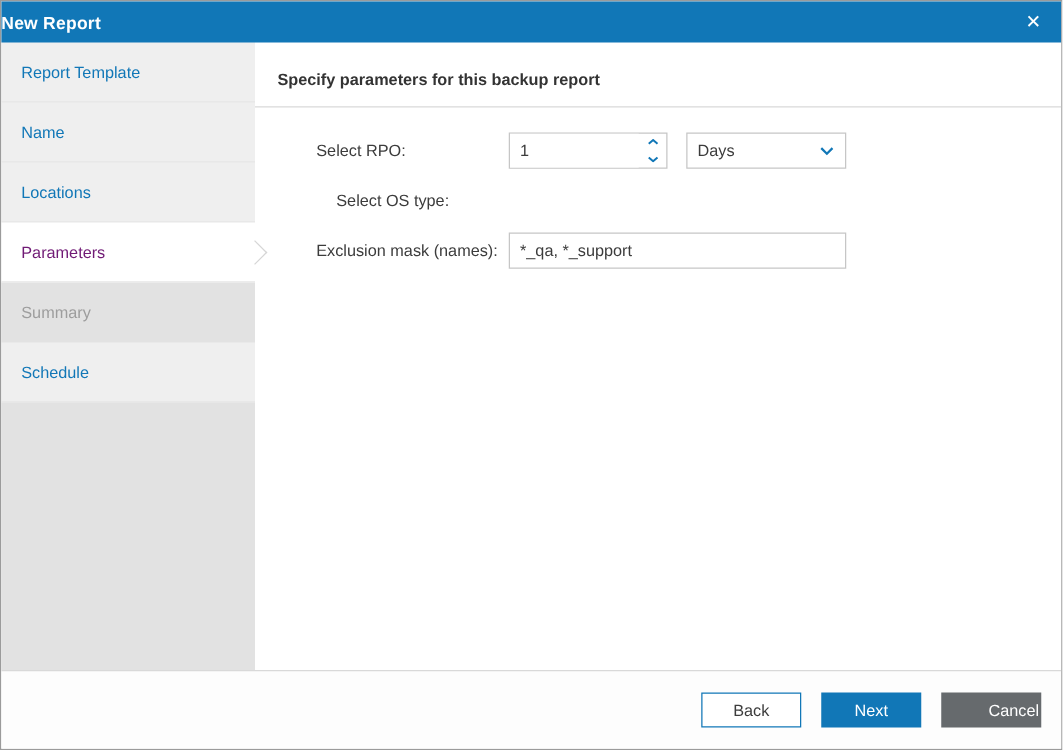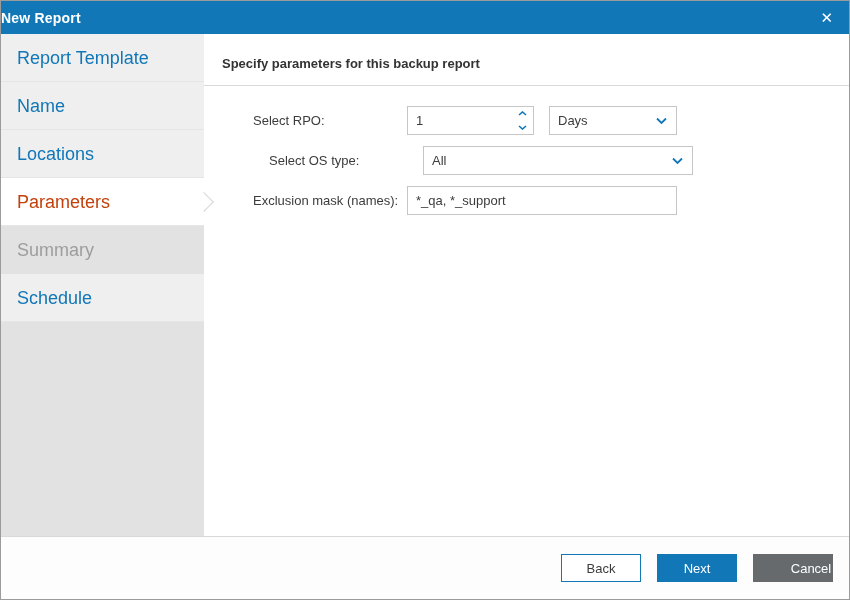--- a/index.html
+++ b/index.html
@@ -24,24 +24,24 @@
   }
 
   
   .sidebar {
     position:absolute; top:33px; left:0; width:203px; bottom:63px;
     background:#e2e2e2; z-index:3;
   }
   .nav-item {
     position:relative; height:48px; line-height:48px; padding-left:16px;
     background:#efefef; border-bottom:1px solid #e6e6e6;
-    color:#1177b7; cursor:pointer; font-size:18px;
+    color:#1177b7; cursor:pointer; font-size:13px;
   }
   .nav-item.active {
-    background:#ffffff; color:#c2410c; cursor:default;
+    background:#ffffff; color:#701a75; cursor:default;
   }
   .nav-item.active::after {
     content:""; position:absolute; right:-7px; top:50%;
     width:13px; height:13px; background:#ffffff;
     border-top:1px solid #d6d6d6; border-right:1px solid #d6d6d6;
     transform:translateY(-50%) rotate(45deg);
   }
   .nav-item.disabled {
     background:transparent; color:#9d9d9d; cursor:default; border-bottom:none;
   }
@@ -165,28 +165,20 @@
           <span class="chev">
             <svg class="chevron" width="11" height="7" viewBox="0 0 11 7">
                 <polyline points="1,1 5.5,5.5 10,1" fill="none" stroke="#1177b7" stroke-width="1.8"></polyline>
               </svg>
           </span>
         </div>
       </div>
 
       <div class="form-row row-os">
         <span class="field-label">Select OS type:</span>
-        <div class="select sel-os">
-          <span>All</span>
-          <span class="chev">
-            <svg class="chevron" width="11" height="7" viewBox="0 0 11 7">
-                <polyline points="1,1 5.5,5.5 10,1" fill="none" stroke="#1177b7" stroke-width="1.8"></polyline>
-              </svg>
-          </span>
-        </div>
       </div>
 
       <div class="form-row row-mask">
         <span class="field-label">Exclusion mask (names):</span>
         <input type="text" class="text-input inp-mask" value="*_qa, *_support" style="">
       </div>
 
     </div>
   </div>
 

